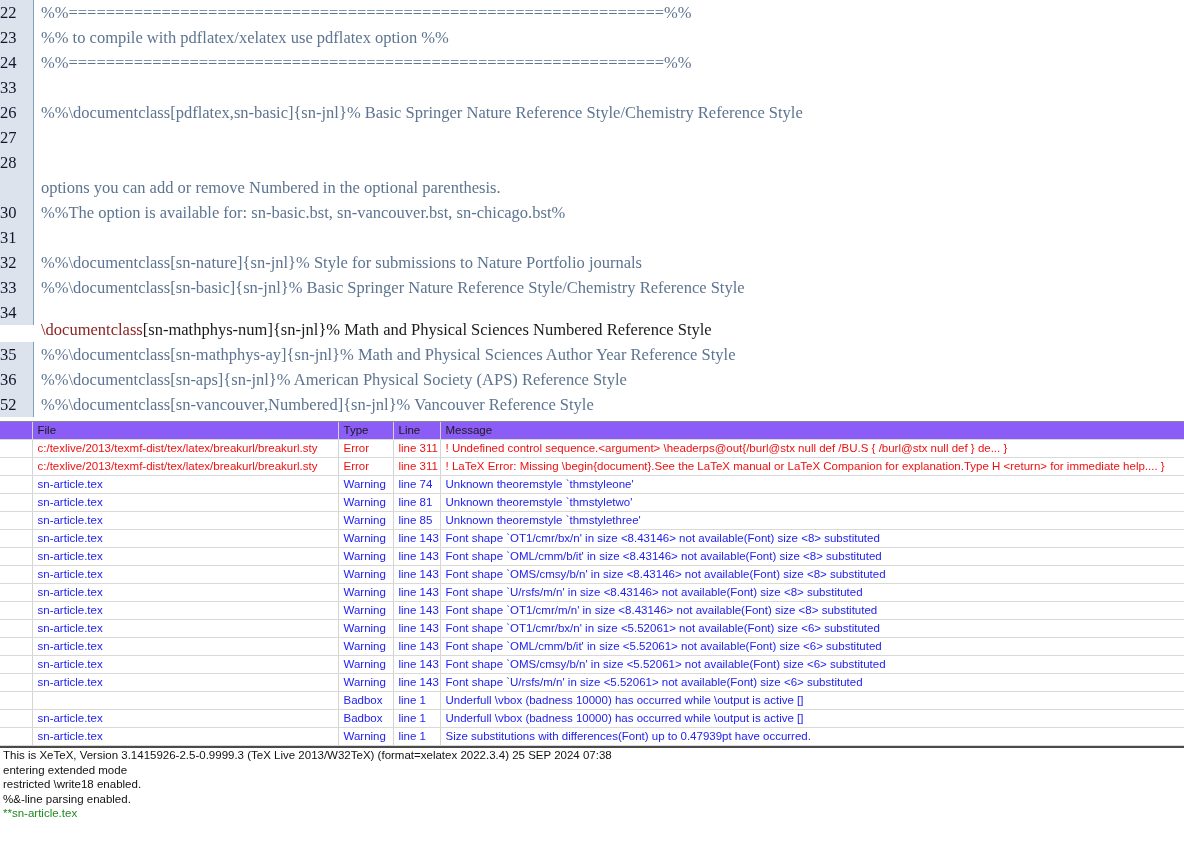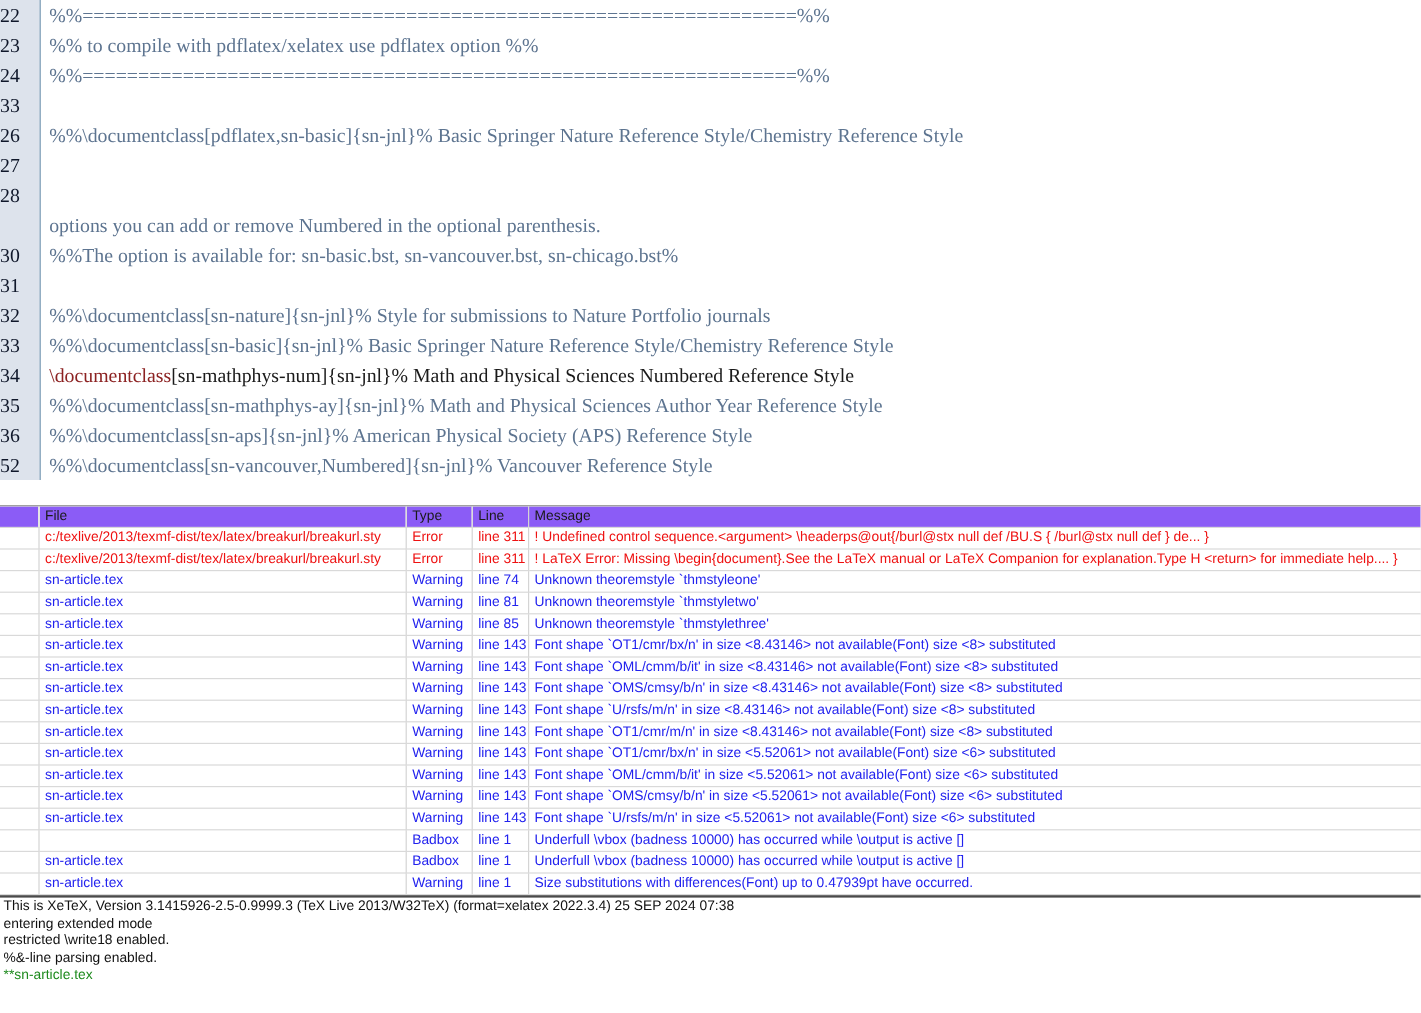--- a/index.html
+++ b/index.html
@@ -42,21 +42,21 @@
   }
   .code-text {
     flex: 1 1 auto;
     padding-left: 7px;
     color: #5d7490;
     overflow: hidden;
     text-overflow: clip;
     white-space: nowrap;
   }
   .code-text.wrapline { white-space: normal; }
-  .code-text.active { color: #1a1a1a; }
+  .code-text.active { color: #1a1a1a; margin-top: 17px; }
   .cmd { color: #8c2222; }
 
   
   #table-wrap {
     flex: 0 0 auto;
     height: 325px;
     background: #ffffff;
     overflow: hidden;
     border-top: 1px solid #8a8a8a;
     position: relative;

